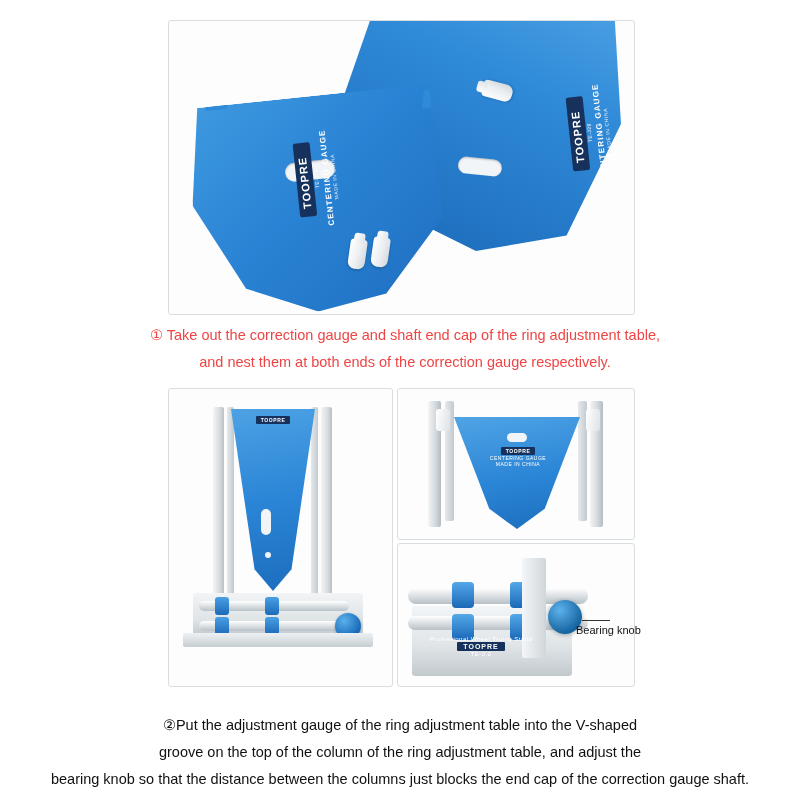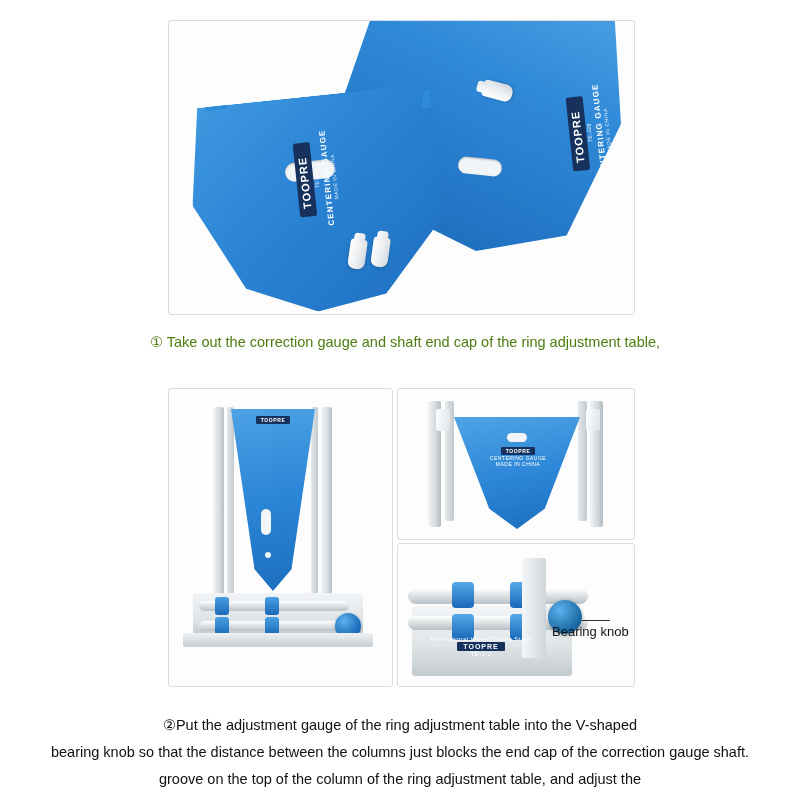--- a/index.html
+++ b/index.html
@@ -180,22 +180,21 @@
 
   
   .caption-1 {
     position: absolute;
     left: 100px;
     top: 322px;
     width: 610px;
     text-align: center;
     font-size: 14.5px;
     line-height: 1.85;
-    color: #4d7c0f;
-    margin-top: 7px;
+    color: #ef4444;
   }
   .caption-1 .l1 { display: block; }
   .caption-1 .l2 { display: block; }
 
   
   .panel-bl {
     position: absolute;
     left: 168px;
     top: 388px;
     width: 223px;
@@ -466,23 +465,23 @@
   .callout-line {
     position: absolute;
     left: 582px;
     top: 620px;
     width: 28px;
     height: 1px;
     background: #333333;
   }
   .callout-text {
     position: absolute;
-    left: 552px;
+    left: 576px;
     top: 624px;
-    font-size: 13px;
+    font-size: 11px;
     color: #111111;
     white-space: nowrap;
   }
 
   
   .caption-2 {
     position: absolute;
     left: 30px;
     top: 712px;
     width: 740px;
@@ -521,20 +520,21 @@
       <div class="label-line1">CENTERING GAUGE</div>
       <div class="label-line2">MADE IN CHINA</div>
     </div>
 
     <div class="cap cap-1"></div>
     <div class="cap cap-2"></div>
   </div>
 
   <div class="caption-1">
     <span class="l1">① Take out the correction gauge and shaft end cap of the ring adjustment table,</span>
+    <span class="l2">and nest them at both ends of the correction gauge respectively.</span>
   </div>
 
   <div class="panel-bl">
     <div class="post post-l"></div>
     <div class="post post-r"></div>
     <div class="post post-l2"></div>
     <div class="post post-r2"></div>
 
     <div class="gauge-c"></div>
     <div class="minilabel">
@@ -585,17 +585,17 @@
       <span class="br-badge">TOOPRE</span>
       <div>TE-2.2</div>
     </div>
   </div>
 
   <div class="callout-line"></div>
   <div class="callout-text">Bearing knob</div>
 
   <div class="caption-2">
     <span>②Put the adjustment gauge of the ring adjustment table into the V-shaped</span>
+    <span>groove on the top of the column of the ring adjustment table, and adjust the</span>
     <span>bearing knob so that the distance between the columns just blocks the end cap of the correction gauge shaft.</span>
-    <span>groove on the top of the column of the ring adjustment table, and adjust the</span>
   </div>
 
 </div>
 
 </body></html>

